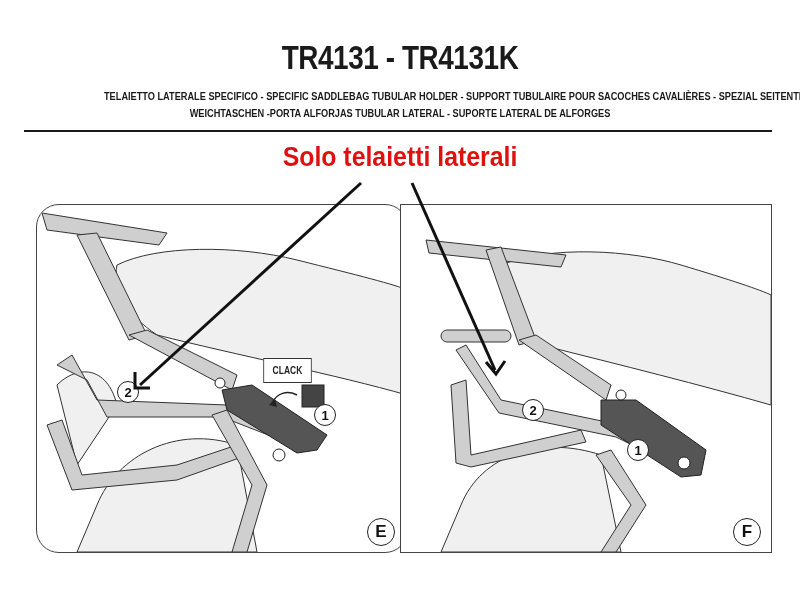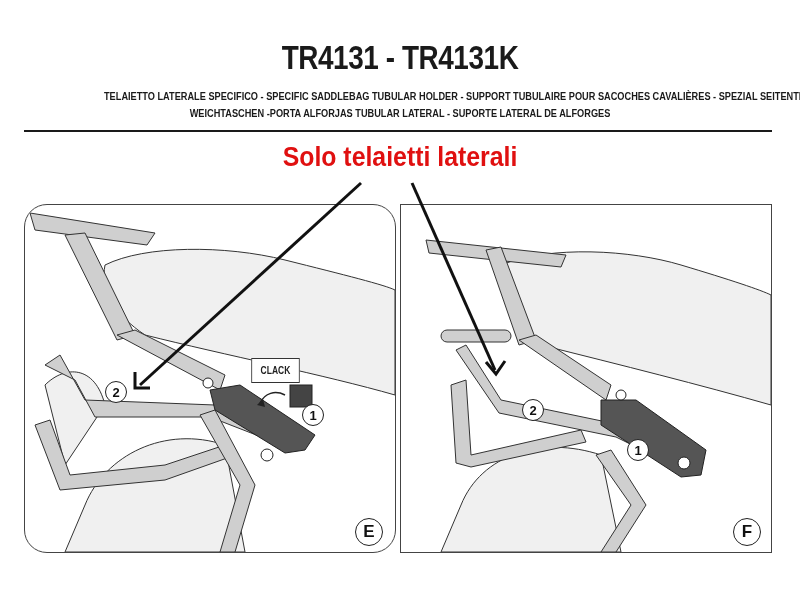--- a/index.html
+++ b/index.html
@@ -20,21 +20,21 @@
   .note {
     position: absolute; left: 0; top: 142px; width: 800px; text-align: center;
     font-family: "Liberation Sans", sans-serif; font-weight: bold; font-size: 27px;
     color: #e01010; transform: scaleX(0.92); transform-origin: center;
   }
   .panel {
     position: absolute; top: 204px; width: 370px; height: 347px;
     border: 1.5px solid #444; background: #ffffff; overflow: hidden;
   }
   .panel svg { position: absolute; left: 0; top: 0; }
-  .panel-e { left: 24px; border-radius: 23px; }
+  .panel-e { left: 36px; border-radius: 23px; }
   .panel-f { left: 400px; }
   .badge {
     position: absolute; width: 26px; height: 26px; border-radius: 50%;
     background: #fff; border: 1.5px solid #222;
     font-family: "Liberation Sans", sans-serif; font-weight: bold; font-size: 17px;
     display: flex; align-items: center; justify-content: center; color: #111;
   }
   .callout {
     position: absolute; width: 20px; height: 20px; border-radius: 50%;
     background: #fff; border: 1.5px solid #222;

